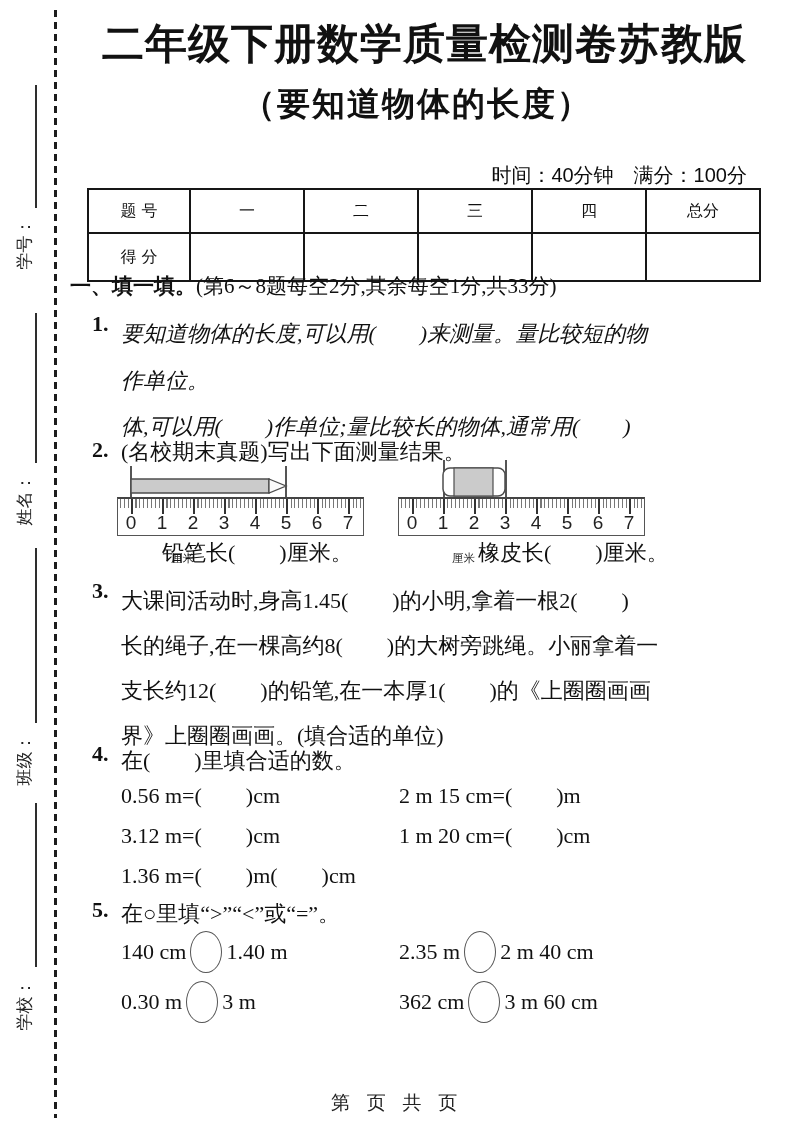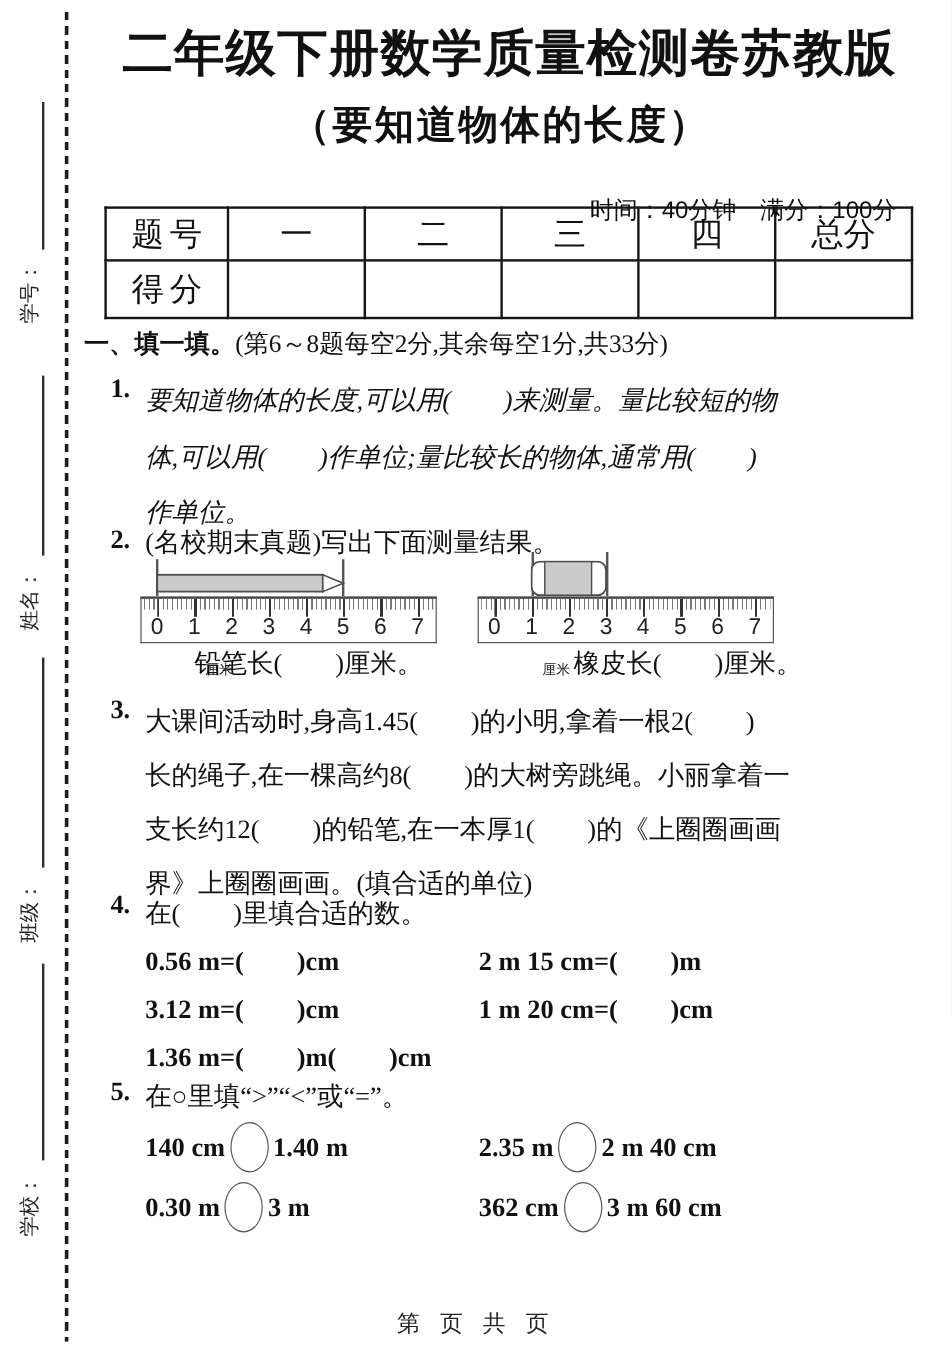--- a/index.html
+++ b/index.html
@@ -22,40 +22,40 @@
   
   .title{position:absolute;left:87px;top:16px;width:660px;text-align:right;
     font-family:"Liberation Sans","DejaVu Sans",sans-serif;
     font-size:42px;font-weight:700;letter-spacing:1px;white-space:nowrap;}
   .subtitle{position:absolute;left:87px;top:82px;width:660px;text-align:center;
     font-family:"Liberation Sans","DejaVu Sans",sans-serif;
     font-size:33px;font-weight:700;letter-spacing:2px;}
   .info{position:absolute;right:46px;top:150px;font-size:20px;
     font-family:"Liberation Sans","DejaVu Sans",sans-serif;color:#0c0c0c;margin-top:12px;}
   
-  .score-table{position:absolute;left:87px;top:172px;border-collapse:collapse;
-    table-layout:fixed;font-size:27px;}
+  .score-table{position:absolute;left:87px;top:188px;border-collapse:collapse;
+    table-layout:fixed;font-size:16px;}
   .score-table td{border:2.5px solid #161616;text-align:center;vertical-align:middle;
     padding:0;height:42px;width:112px;}
   .score-table td.first{width:100px;letter-spacing:5px;text-indent:5px;}
   .score-table tr.r2 td{height:46px;text-align:center;}
   
   .section-head{position:absolute;left:70px;top:272px;font-size:21px;white-space:nowrap;}
   .section-head .t{font-weight:700;font-family:Liberation Mono, monospace;}
   .section-head .n{font-weight:400;margin-top:28px;}
   
   .q{position:absolute;left:92px;width:660px;font-size:22px;}
   .q .qnum{position:absolute;left:0;top:0;font-weight:700;}
   .q .qline{padding-left:29px;white-space:nowrap;}
   .q1{top:311px;} .q1 .qline{line-height:46.5px;font-style:italic;}
   .q2{top:437px;}
   .q3{top:578px;} .q3 .qline{line-height:45px;}
   .q4{top:741px;} .q4 .qline{line-height:40px;}
   .q5{top:897px;} .q5 .qline{line-height:34px;}
-  .cols{display:flex;padding-left:29px;align-items:center;font-weight:bold;}
+  .cols{display:flex;padding-left:29px;align-items:flex-start;}
   .col-l{width:278px;flex:0 0 278px;}
   .q4 .cols{height:40px;}
   .q5 .cols{height:50px;}
   .cmp{display:inline-flex;align-items:center;}
   .circle{width:30px;height:40px;border:1.5px solid #555;border-radius:50%;
     margin:0 4px;flex:0 0 auto;background:#fff;}
   
   .fig{position:absolute;top:460px;width:248px;height:78px;}
   .fig-left{left:117px;} .fig-right{left:398px;}
   .guide{position:absolute;width:1.5px;background:#555;}
@@ -121,22 +121,22 @@
   </tbody>
     </table>
 
   <div class="section-head">
     <span class="t">一、填一填。</span><span class="n">(第6～8题每空2分,其余每空1分,共33分)</span>
   </div>
 
   <div class="q q1">
     <span class="qnum">1.</span>
     <div class="qline">要知道物体的长度,可以用(　　)来测量。量比较短的物</div>
+    <div class="qline">作单位。</div>
     <div class="qline">体,可以用(　　)作单位;量比较长的物体,通常用(　　)</div>
-    <div class="qline">作单位。</div>
   </div>
 
   <div class="q q2">
     <span class="qnum">2.</span>
     <div class="qline">(名校期末真题)写出下面测量结果。</div>
   </div>
 
   <div class="fig fig-left">
     <div class="guide g1"></div>
     <div class="guide g2"></div>

